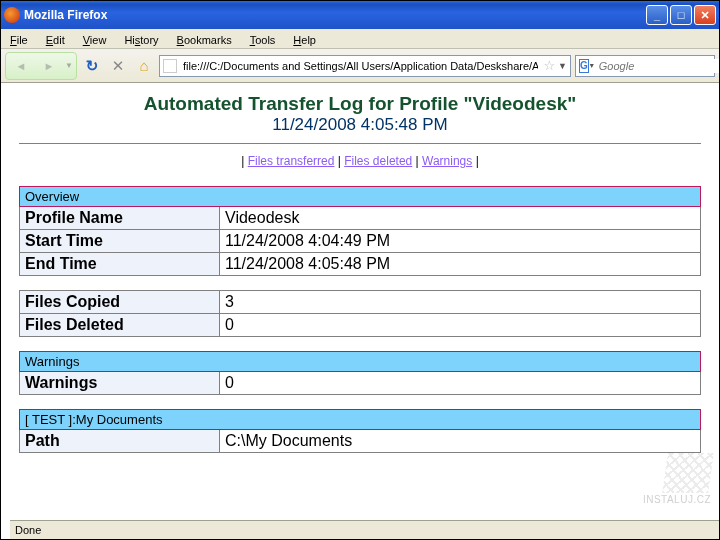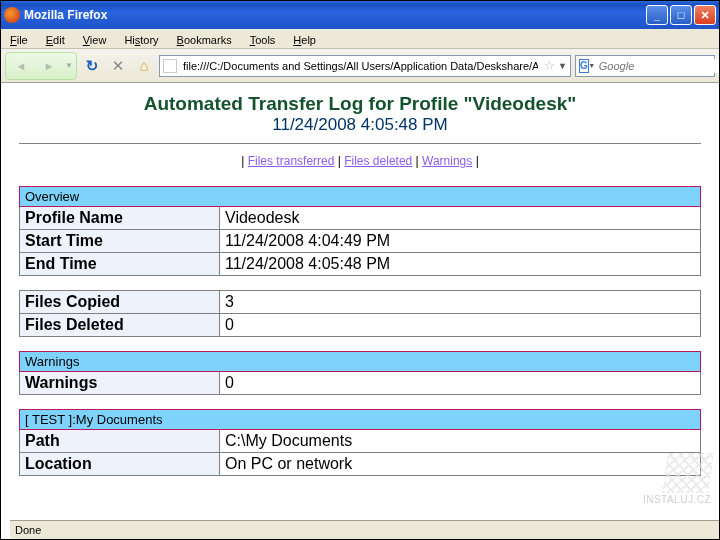--- a/index.html
+++ b/index.html
@@ -328,24 +328,20 @@
 
     <table class="section">
       <tbody>
           <tr>
             <th class="head" colspan="2">[ TEST  ]:My Documents</th>
           </tr>
       <tr>
             <td class="label">Path</td>
             <td>C:\My Documents</td>
           </tr>
-      <tr>
-            <td class="label">Location</td>
-            <td>On PC or network</td>
-          </tr>
     </tbody>
       </table>
   </div>
 </div>
 
 <div class="watermark">
   <div class="logo"></div>
   <div>INSTALUJ.CZ</div>
 </div>
 

